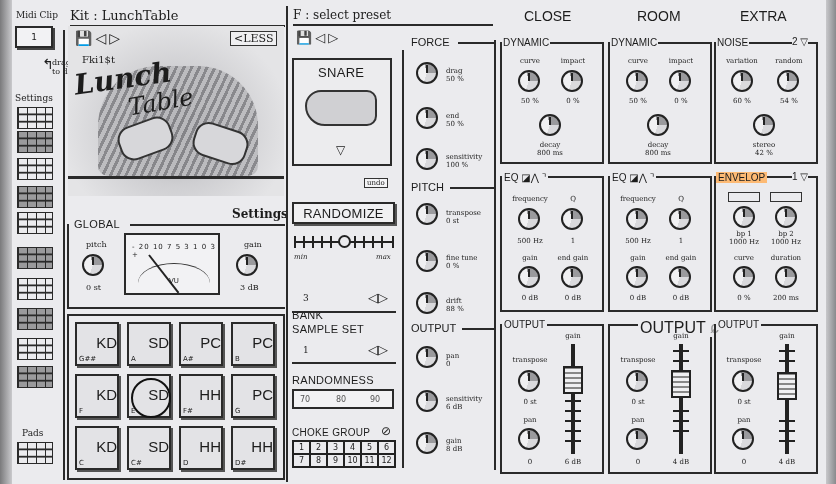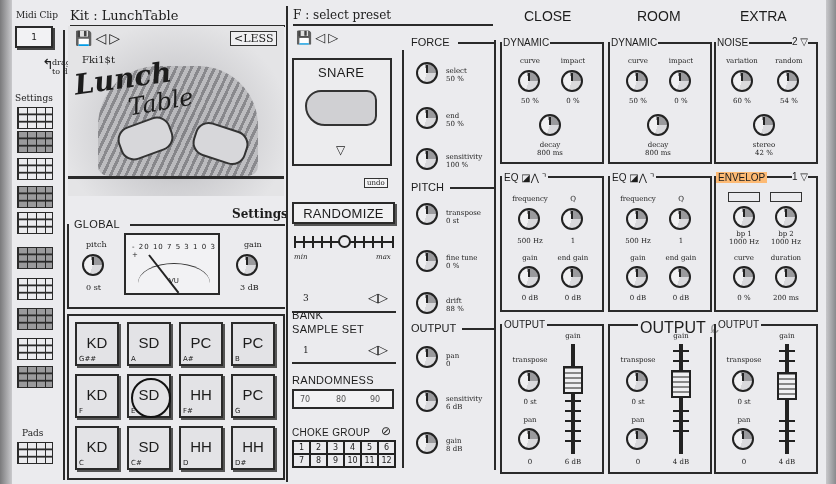--- a/index.html
+++ b/index.html
@@ -58,21 +58,21 @@
   #gain-value { left:240px; top:283px; font-size:8px; }
   #vu { left:124px; top:233px; width:96px; height:62px; background:#f2f2f4; }
   #vu .scale { position:absolute; left:6px; top:8px; font-size:7px; letter-spacing:1px; }
   #vu .needle { position:absolute; left:22px; top:20px; width:2px; height:48px; background:#222; transform-origin:top; transform:rotate(-38deg); }
   #vu .vu-lbl { position:absolute; left:43px; top:42px; font-size:7px; }
   #vu .arc { position:absolute; left:12px; top:28px; width:72px; height:40px; border-top:1.5px solid #333; border-radius:50% 50% 0 0; }
 
   
   #pad-area { left:67px; top:314px; width:218px; height:166px; }
   .pad { position:absolute; width:44px; height:44px; background:#e3e3e6; border:2px solid #2a2a2a; box-shadow:2px 2px 0 #555; }
-  .pad .pn { position:absolute; left:0; right:0; top:10px; text-align:center; font-size:15px; font-family:"Liberation Sans", sans-serif; }
+  .pad .pn { position:absolute; left:0; right:0; top:10px; text-align:right; font-size:15px; font-family:"Liberation Sans", sans-serif; }
   .pad .pk { position:absolute; left:2px; bottom:1px; font-size:7px; }
   .pad.selected::after { content:""; position:absolute; left:2px; top:2px; width:36px; height:36px; border:2.5px solid #111; border-radius:50%; }
 
   
   #preset-divider { left:286px; top:6px; width:2px; height:476px; background:#2a2a2a; }
   #preset-title { left:293px; top:8px; font-size:12px; border-bottom:2px solid #2a2a2a; width:200px; padding-bottom:2px; }
   #preset-icons { left:296px; top:30px; font-size:13px; letter-spacing:3px; }
   #snare-box { left:292px; top:58px; width:100px; height:108px; background:#ececee; }
   #snare-label { left:318px; top:65px; font-size:13px; }
   #snare-hand { left:305px; top:90px; width:72px; height:36px; border:2px solid #333; border-radius:16px 10px 10px 20px; background:#d0d0d3; }
@@ -284,21 +284,21 @@
   <div>10</div>
   <div>11</div>
   <div>12</div>
 </div>
 <div class="abs" id="params-divider"></div>
 
 <div class="sec-title" style="left:411px;top:36px">FORCE</div>
 <div class="sec-line" style="left:458px;top:42px;width:36px"></div>
 <div class="knob" style="left:416px;top:62px"></div>
 <div class="klabel" style="left:446px;top:67px">
-    <div>select</div>
+    <div>drag</div>
     <div>50 %</div>
   </div>
 <div class="knob" style="left:416px;top:107px"></div>
 <div class="klabel" style="left:446px;top:112px">
     <div>end</div>
     <div>50 %</div>
   </div>
 <div class="knob" style="left:416px;top:148px"></div>
 <div class="klabel" style="left:446px;top:153px">
     <div>sensitivity</div>

